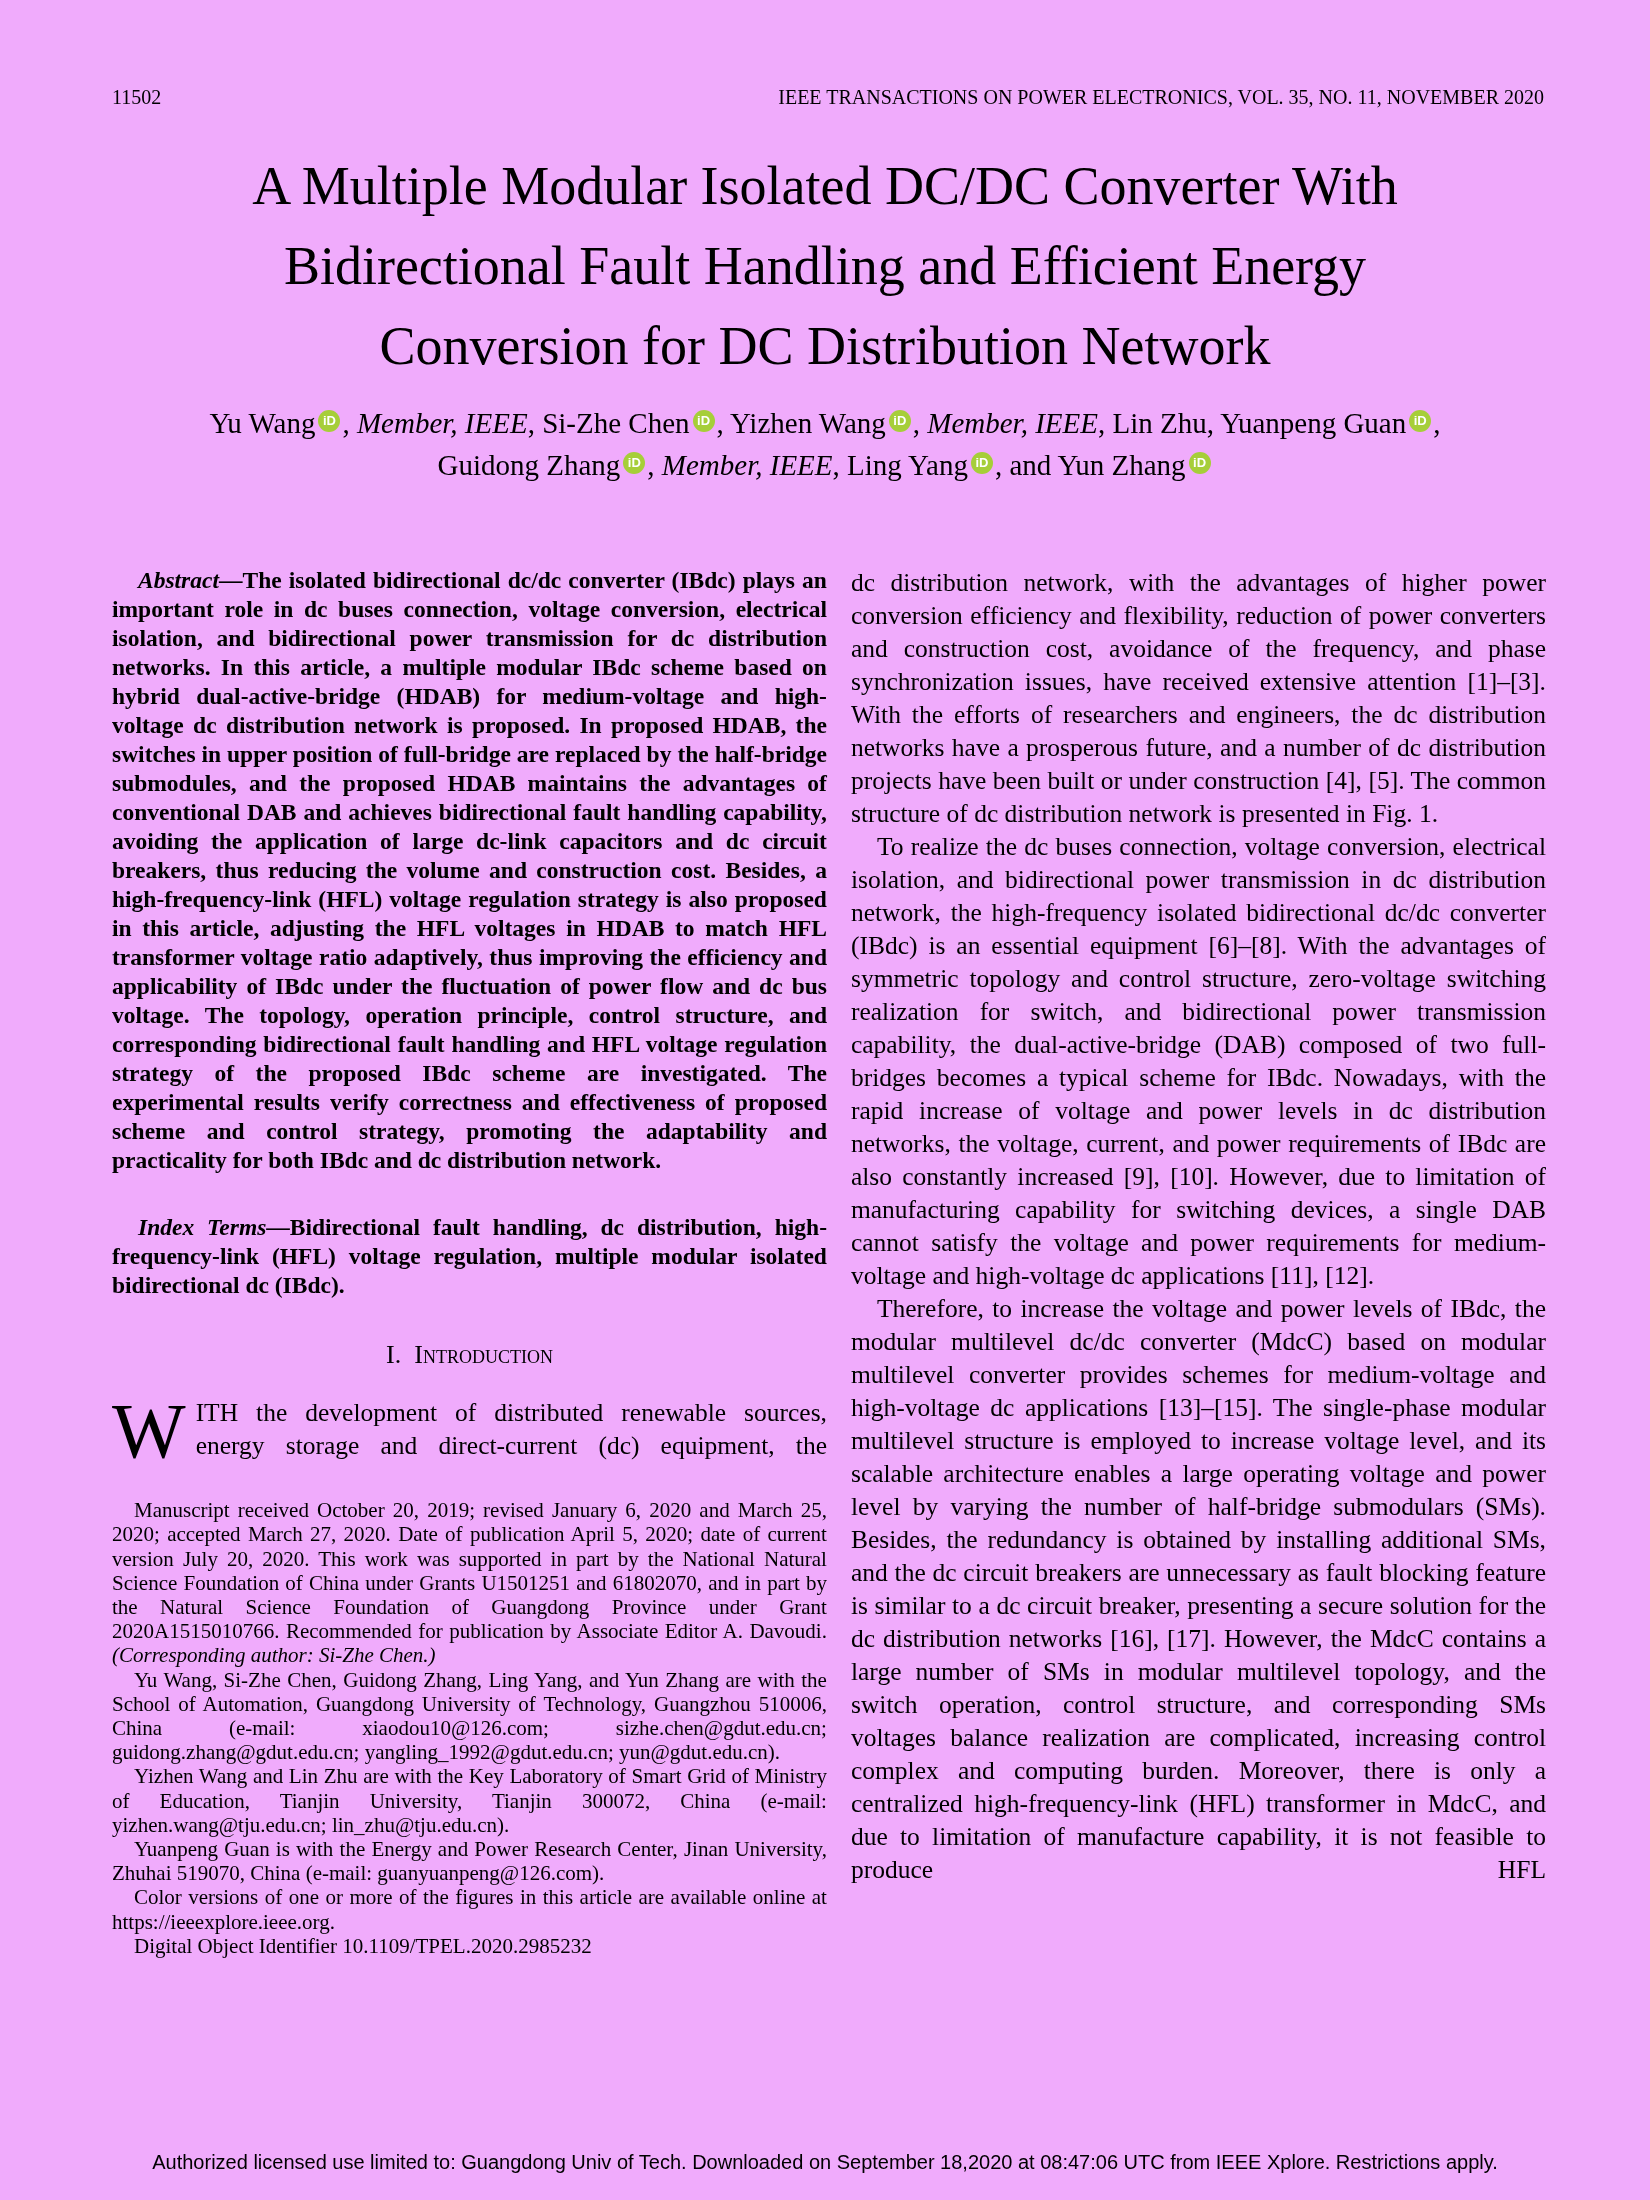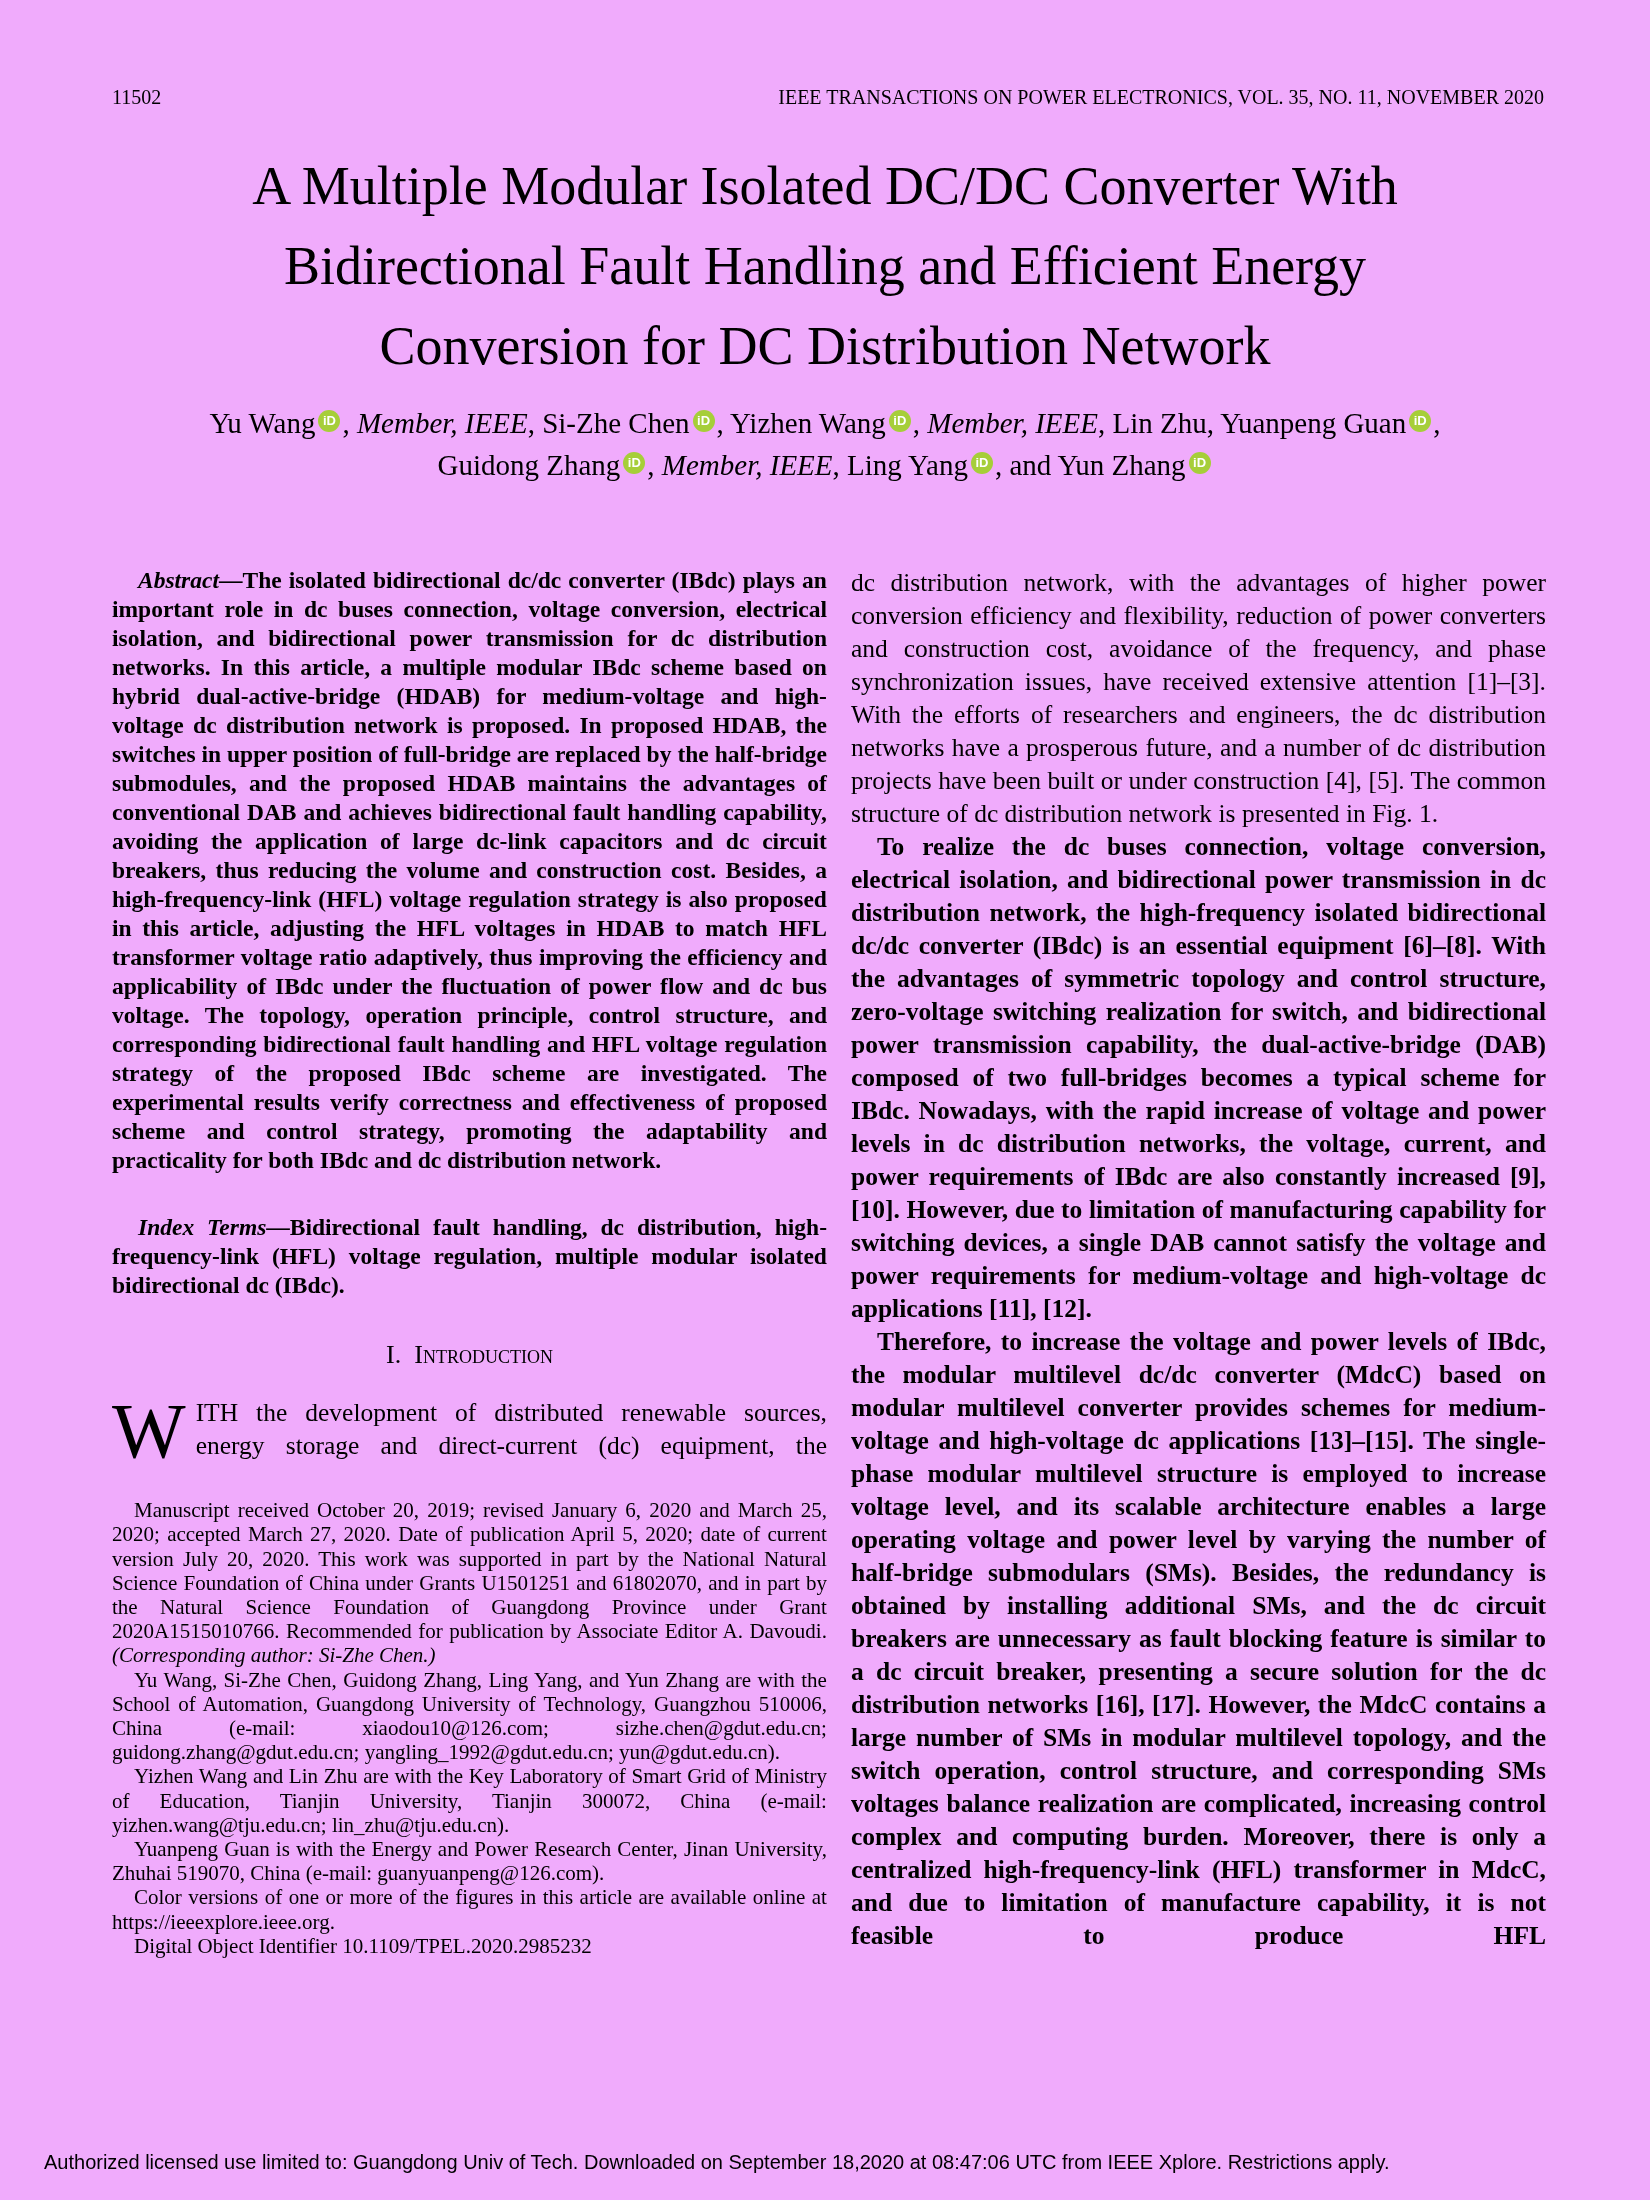--- a/index.html
+++ b/index.html
@@ -60,38 +60,39 @@
   }
   .sec-head .sc{font-variant:small-caps;}
   .body-text{
     font-size:25.5px;line-height:33px;text-align:justify;
   }
   .intro-p{text-align-last:justify;}
   .dropcap{
     float:left;font-size:78px;line-height:62px;
     padding:4px 10px 0 0;font-weight:normal;
   }
-  .indent{text-indent:26px;font-weight:bold;}
+  .indent{text-indent:26px;}
   .flush-last{text-align-last:justify;}
   
   .footnotes{
     margin-top:auto;
     font-size:21px;line-height:24.2px;text-align:justify;
   }
   .footnotes p{text-indent:22px;}
   .footnotes .it{font-style:italic;}
   
   .copyright{
     position:absolute;top:2026px;left:0;right:0;
     text-align:center;font-size:21px;line-height:29px;
   }
   .stamp{
     position:absolute;top:2150px;left:0;right:0;
+    text-align:center;
     font-family:"Liberation Sans","DejaVu Sans",sans-serif;
-    font-size:20px;line-height:24px;margin-left:44px;
+    font-size:20px;line-height:24px;
   }
 </style>
 </head>
 <body>
 
 <div class="page">
 
   <div class="runhead">
     <span>11502</span>
     <span>IEEE TRANSACTIONS ON POWER ELECTRONICS, VOL. 35, NO. 11, NOVEMBER 2020</span>

